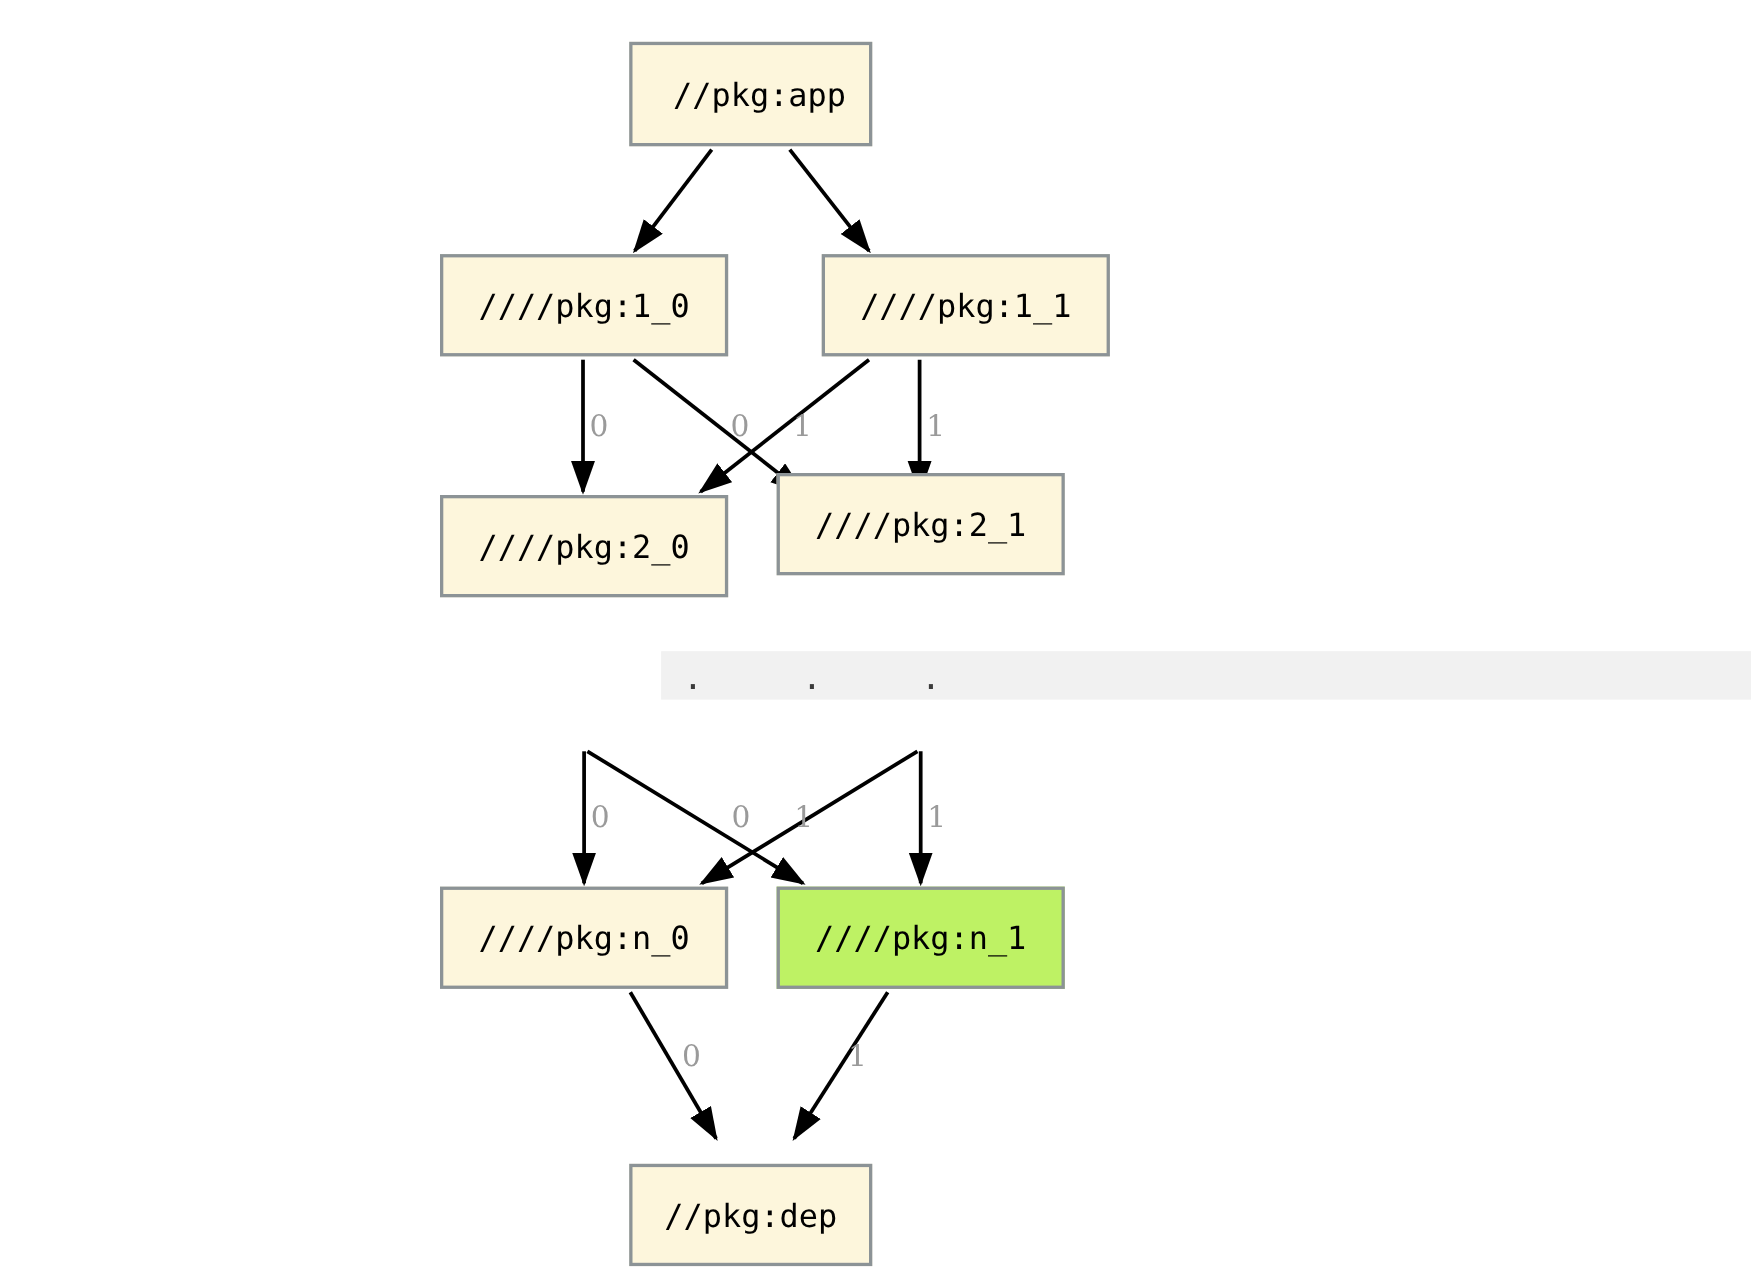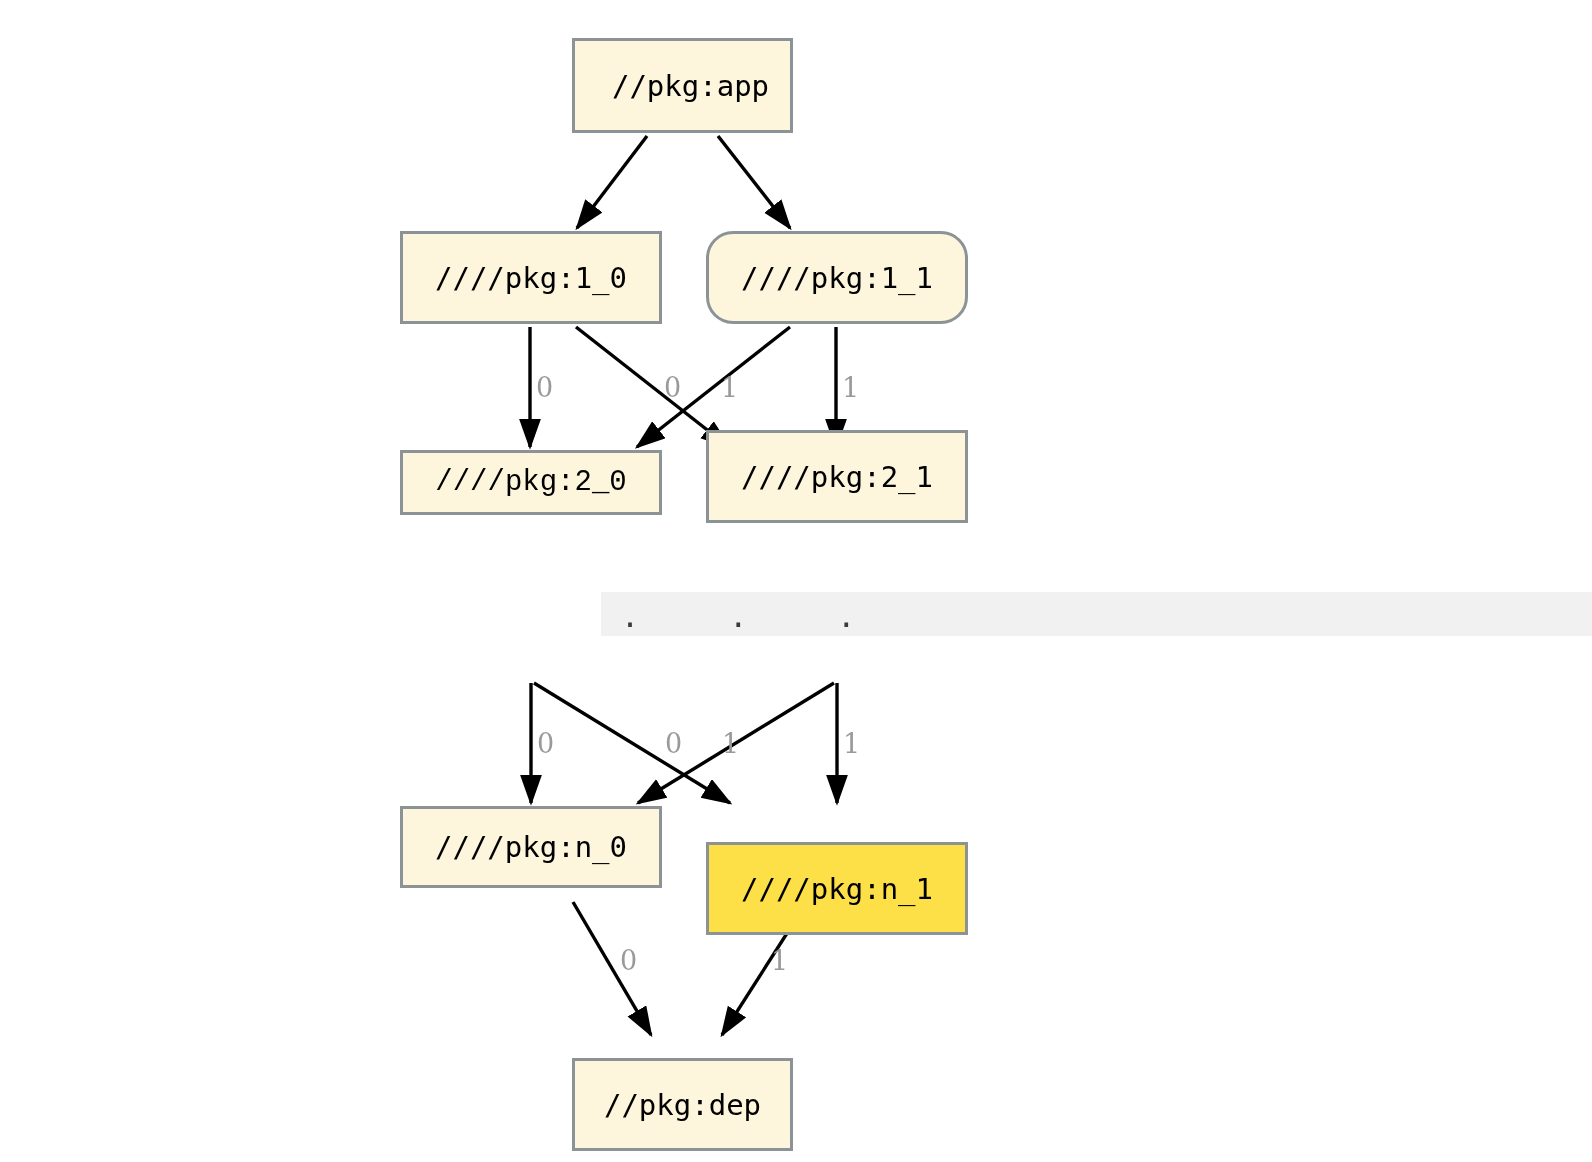--- a/index.html
+++ b/index.html
@@ -94,33 +94,33 @@
       </g>
   </svg>
 
   <div id="nodes-layer">
       <div class="node-box" style="left: 572px; top: 38px; width: 221px; height: 95px; background: rgb(253, 246, 220); border-color: rgb(140, 147, 150); padding-left: 16px;">
         <span>//pkg:app</span>
       </div>
       <div class="node-box" style="left: 400px; top: 231px; width: 262px; height: 93px; background: rgb(253, 246, 220); border-color: rgb(140, 147, 150); justify-content: center;">
         <span>////pkg:1_0</span>
       </div>
-      <div class="node-box" style="left: 706px; top: 231px; width: 262px; height: 93px; background: rgb(253, 246, 220); border-color: rgb(140, 147, 150); border-radius: 27px;">
+      <div class="node-box" style="left: 747px; top: 231px; width: 262px; height: 93px; background: rgb(253, 246, 220); border-color: rgb(140, 147, 150);">
         <span>////pkg:1_1</span>
       </div>
-      <div class="node-box" style="left: 400px; top: 450px; width: 262px; height: 65px; background: rgb(253, 246, 220); border-color: rgb(140, 147, 150); font-family: Liberation Mono, monospace;">
+      <div class="node-box" style="left: 400px; top: 450px; width: 262px; height: 93px; background: rgb(253, 246, 220); border-color: rgb(140, 147, 150);">
         <span>////pkg:2_0</span>
       </div>
       <div class="node-box" style="left: 706px; top: 430px; width: 262px; height: 93px; background: rgb(253, 246, 220); border-color: rgb(140, 147, 150);">
         <span>////pkg:2_1</span>
       </div>
-      <div class="node-box" style="left: 400px; top: 806px; width: 262px; height: 82px; background: rgb(253, 246, 220); border-color: rgb(140, 147, 150);">
+      <div class="node-box" style="left: 400px; top: 806px; width: 262px; height: 93px; background: rgb(253, 246, 220); border-color: rgb(140, 147, 150);">
         <span>////pkg:n_0</span>
       </div>
-      <div class="node-box" style="left: 706px; top: 806px; width: 262px; height: 93px; background: #fde047; border-color: rgb(140, 147, 150); margin-top: 36px;">
+      <div class="node-box" style="left: 706px; top: 806px; width: 262px; height: 93px; background: #bef264; border-color: rgb(140, 147, 150);">
         <span>////pkg:n_1</span>
       </div>
       <div class="node-box" style="left: 572px; top: 1038px; width: 221px; height: 93px; background: rgb(253, 246, 220); border-color: rgb(140, 147, 150); margin-top: 20px;">
         <span>//pkg:dep</span>
       </div>
     </div>
   <div id="labels-layer">
       <div class="edge-label" style="left: 536px; top: 374px; color: rgb(154, 154, 154);">0</div>
       <div class="edge-label" style="left: 664px; top: 374px; color: rgb(154, 154, 154);">0</div>
       <div class="edge-label" style="left: 721px; top: 374px; color: rgb(154, 154, 154);">1</div>

